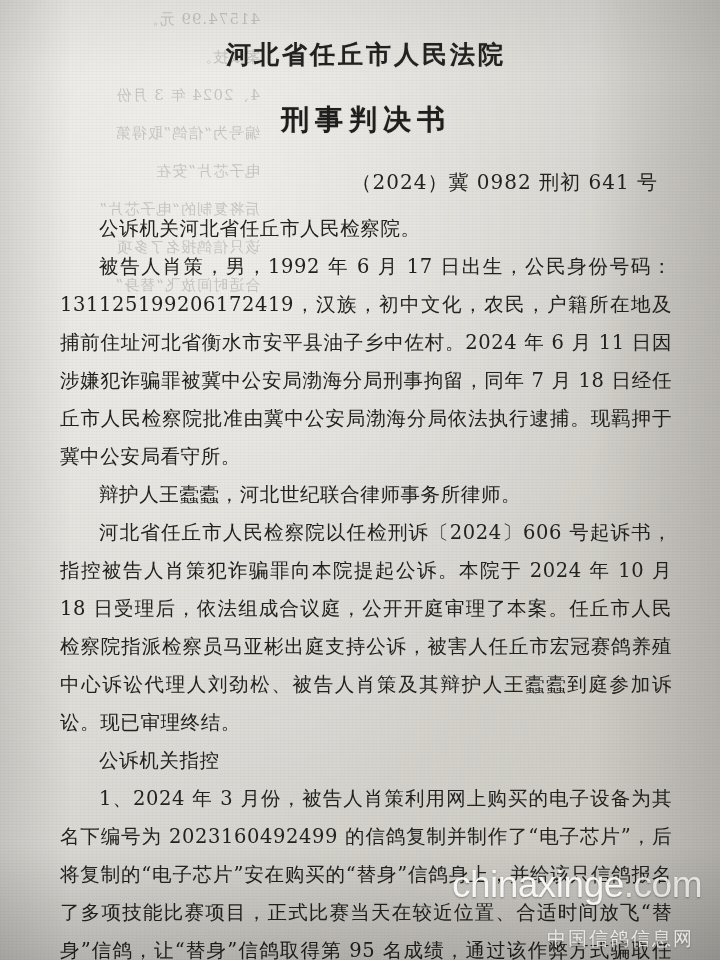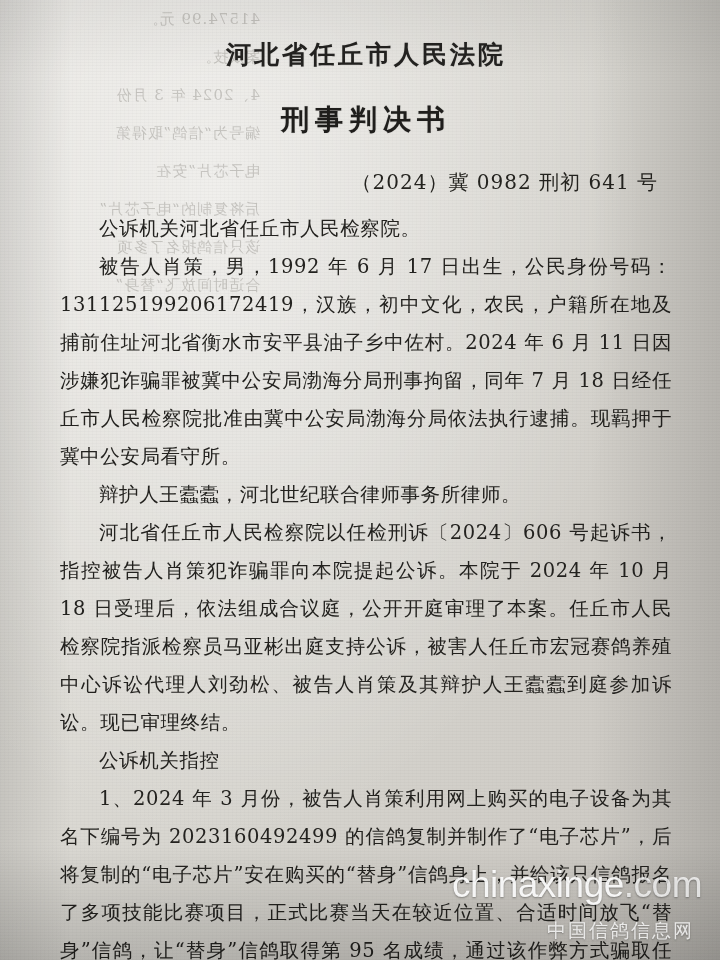--- a/index.html
+++ b/index.html
@@ -128,21 +128,21 @@
     color: rgba(255,255,255,0.92);
     text-shadow: 0 1px 2px rgba(0,0,0,0.35);
     pointer-events: none;
     white-space: nowrap;
   }
   .watermark-main .dim { color: rgba(255,255,255,0.78); }
 
   .watermark-sub {
     position: absolute;
     right: 26px;
-    bottom: 16px;
+    bottom: 8px;
     z-index: 5;
     font-family: "DejaVu Sans", "Liberation Sans", sans-serif;
     font-size: 19px;
     letter-spacing: 2px;
     color: rgba(255,255,255,0.80);
     text-shadow: 0 1px 2px rgba(0,0,0,0.30);
     pointer-events: none;
     white-space: nowrap;
   }
 </style>

